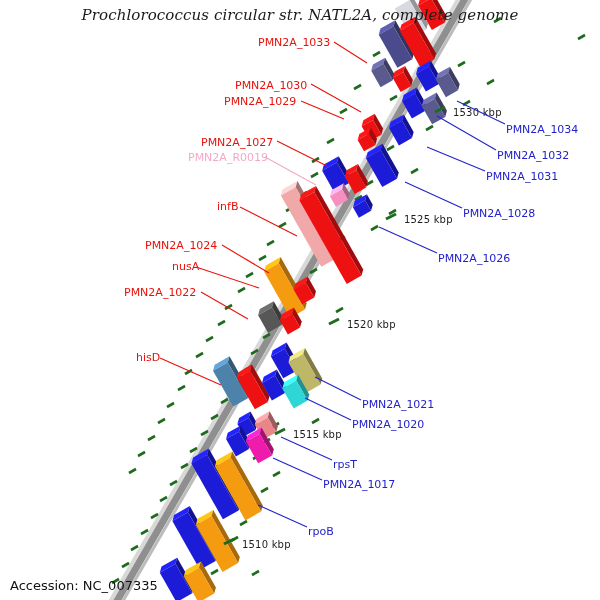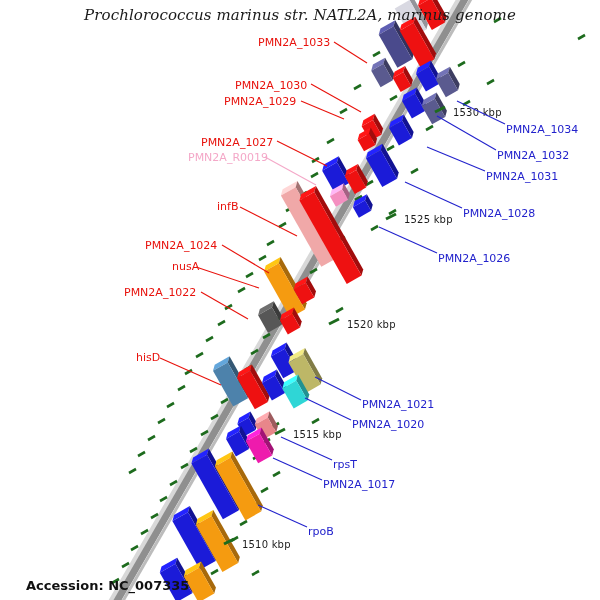--- a/index.html
+++ b/index.html
@@ -20,23 +20,22 @@
     font-family:"DejaVu Serif","Liberation Serif",serif;
     font-style:italic;
     font-size:15px;
     color:#1a1a1a;
     letter-spacing:0.1px;
     white-space:nowrap;
     pointer-events:none;
   }
   .status-bar{
     position:absolute;
-    left:16px;bottom:0;width:548px;height:26px;
+    left:0;bottom:0;width:548px;height:26px;
     pointer-events:none;
-    font-weight:bold;
   }
   .status-accession{
     position:absolute;left:10px;top:4px;
     font-size:13px;color:#111;
     font-family:"DejaVu Sans","Liberation Sans",sans-serif;
     white-space:nowrap;
   }
   .status-info{
     position:absolute;right:8px;top:4px;
     font-size:13px;color:#111;
@@ -592,19 +591,19 @@
             <text x="323" y="488" class="lbl" fill="#2222cc" text-anchor="start">PMN2A_1017</text>
           </g>
           <g>
             <line x1="307" y1="527" x2="258" y2="505" stroke="#2222cc" stroke-width="1.1"></line>
             <text x="308" y="535" class="lbl" fill="#2222cc" text-anchor="start">rpoB</text>
           </g>
         </g>
     </g>
   </svg>
 
-  <div class="title-text">Prochlorococcus marinus str. NATL2A, marinus genome</div>
+  <div class="title-text">Prochlorococcus circular str. NATL2A, complete genome</div>
 
   <div class="status-bar">
     <div class="status-accession">Accession: NC_007335</div>
   </div>
 
 </div>
 
 </body></html>

